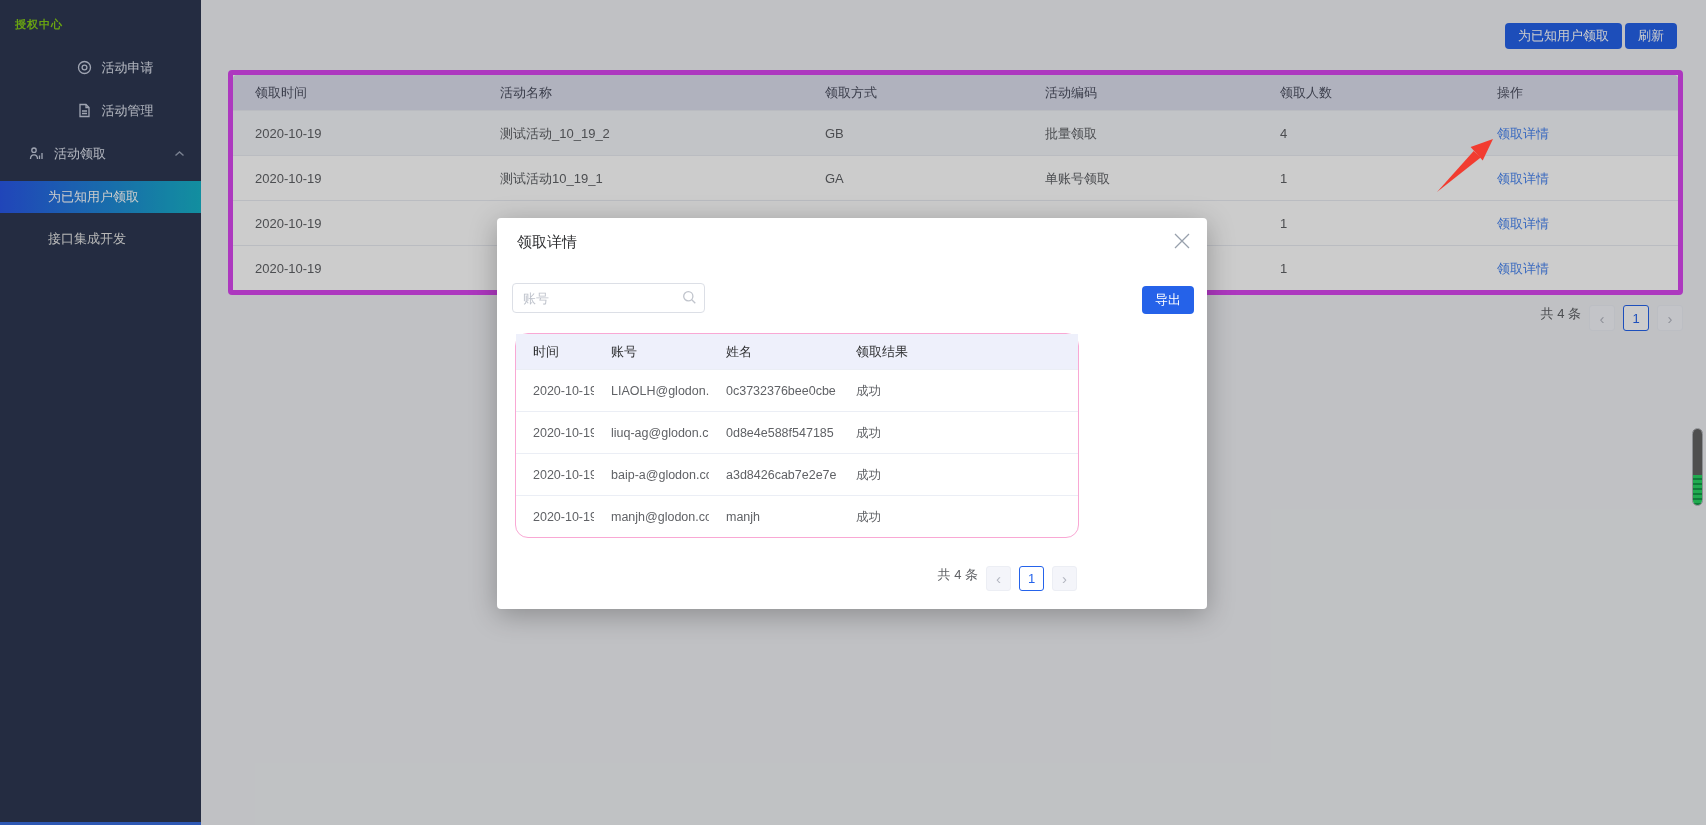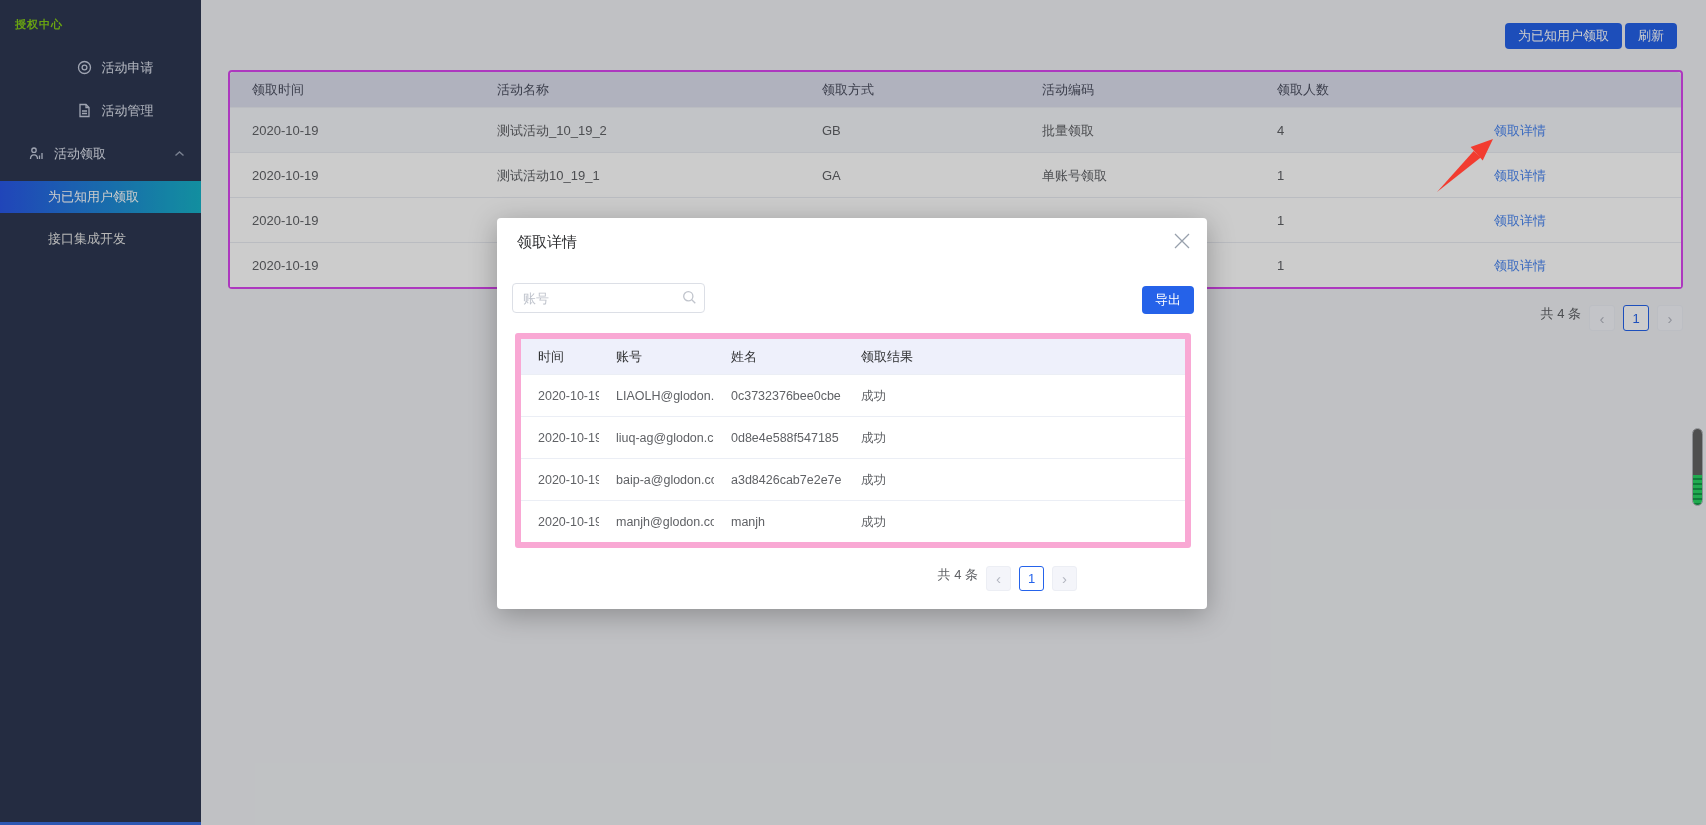--- a/index.html
+++ b/index.html
@@ -35,21 +35,21 @@
   .main { position:absolute; left:201px; top:0; right:0; bottom:0; }
   .toolbar { position:absolute; top:23px; right:29px; display:flex; gap:3px; z-index:2; }
   .btn-primary {
     background:#2562e9; color:#ffffff; border:none; border-radius:4px;
     height:26px; padding:0 13px; font-size:13px; cursor:pointer;
     font-family:inherit;
   }
 
   .card {
     position:absolute; left:27px; top:70px; width:1455px;
-    background:#ffffff; border:2px solid #d946ef; border-radius:4px; z-index:1;
+    background:#ffffff; border:5px solid #d946ef; border-radius:4px; z-index:1;
   }
   .thead, .trow {
     display:grid;
     grid-template-columns:245px 325px 220px 235px 217px 1fr;
   }
   .thead { background:#dcdfee; border-radius:4px 4px 0 0; height:35px; }
   .thead .th { padding-left:22px; line-height:35px; color:#4c4f60; font-size:13px; }
   .trow { height:45px; border-top:1px solid #e9ebf2; background:#ffffff; }
   .trow.hovered { background:#f3f5f9; }
   .trow .td { padding-left:22px; line-height:45px; color:#606266; font-size:13px;
@@ -79,22 +79,22 @@
   .modal-close { position:absolute; right:12px; top:10px; width:26px; height:26px;
     display:flex; align-items:center; justify-content:center; cursor:pointer; }
   .m-search { position:absolute; left:15px; top:65px; width:193px; height:30px; }
   .m-search input { width:100%; height:100%; border:1px solid #dcdfe6; border-radius:4px;
     padding:0 30px 0 10px; font-size:13px; color:#606266; outline:none;
     font-family:inherit; }
   .m-search input::placeholder { color:#bfc3cc; }
   .m-search .sico { position:absolute; right:8px; top:7px; }
   .m-export { position:absolute; right:13px; top:68px; height:28px; }
 
-  .m-table { position:absolute; left:18px; top:115px; width:676px;
-    border:6px solid #f9a8d4; border-radius:3px; }
+  .m-table { position:absolute; left:18px; top:115px; width:564px;
+    border:1px solid #f9a8d4; border-radius:13px; }
   .m-thead, .m-trow { display:grid; grid-template-columns:78px 115px 130px 1fr; }
   .m-thead { background:#eef0fb; height:35px; }
   .m-thead .th { padding-left:17px; line-height:35px; color:#303133; font-size:13px; }
   .m-trow { height:42px; border-top:1px solid #ebeef5; }
   .m-trow .td { padding-left:17px; line-height:42px; color:#606266; font-size:12.5px;
     white-space:nowrap; overflow:hidden; }
   .pager-modal { position:absolute; right:130px; top:348px; }
   .pager-modal .pg-btn, .pager-modal .pg-cur { width:25px; height:25px; }
 
   
@@ -164,20 +164,21 @@
     <button class="btn-primary">刷新</button>
   </div>
 
   <div class="card">
     <div class="thead">
       <div class="th">领取时间</div>
       <div class="th">活动名称</div>
       <div class="th">领取方式</div>
       <div class="th">活动编码</div>
       <div class="th">领取人数</div>
+      <div class="th">操作</div>
     </div>
 
     <div class="trow hovered">
       <div class="td">2020-10-19</div>
       <div class="td">测试活动_10_19_2</div>
       <div class="td">GB</div>
       <div class="td">批量领取</div>
       <div class="td">4</div>
       <div class="td"><a class="link">领取详情</a></div>
     </div>

